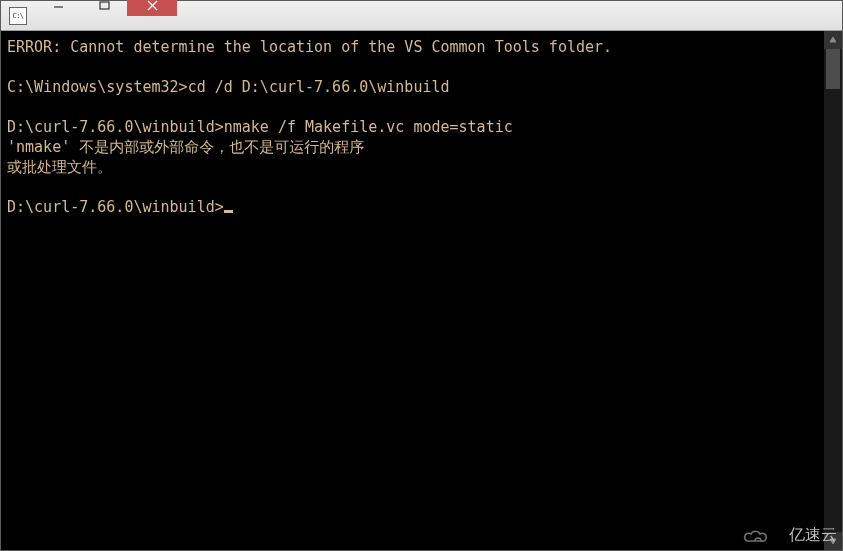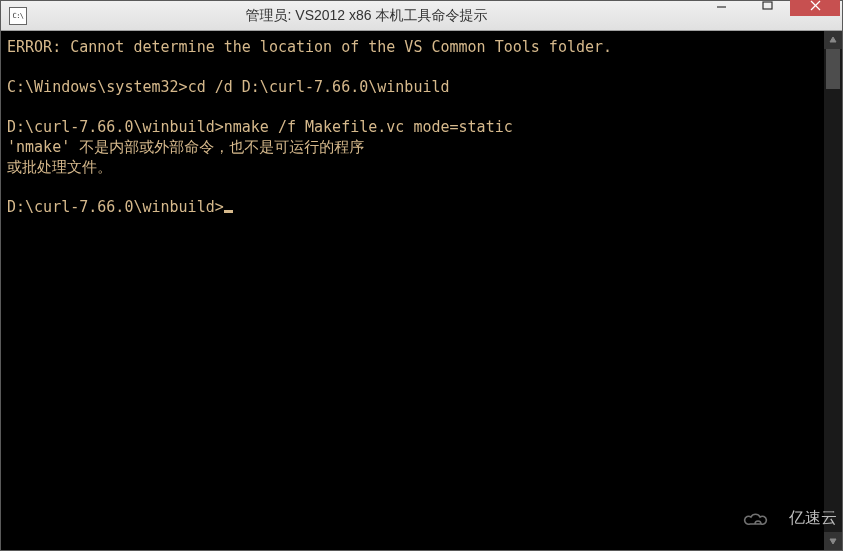--- a/index.html
+++ b/index.html
@@ -120,38 +120,37 @@
       top: 18px;
       left: 2px;
       width: 14px;
       height: 40px;
       background: #4d4d4d;
     }
     .sb-btn svg { stroke: #888; fill: #888; }
     .watermark {
       position: absolute;
       right: 6px;
-      bottom: 22px;
+      bottom: 5px;
       font-size: 16px;
       color: #bdbdbd;
       display: flex;
       align-items: center;
       gap: 20px;
       font-family: "Microsoft YaHei", sans-serif;
       pointer-events: none;
     }
     .watermark svg { opacity: 0.6; }
   </style>
 </head>
 <body>
 
 <div class="window">
   <div class="titlebar">
     <span class="app-icon">C:\</span>
-    <div class="title-text">管理员: VS2012 x86 本机工具命令提示</div>
     <div class="controls">
       <div class="ctrl-btn min">
         <svg width="11" height="11">
             <line x1="1" y1="7" x2="10" y2="7"></line>
           </svg>
       </div>
       <div class="ctrl-btn max">
         <svg width="11" height="11">
             <rect x="1" y="2" width="9" height="7"></rect>
           </svg>

